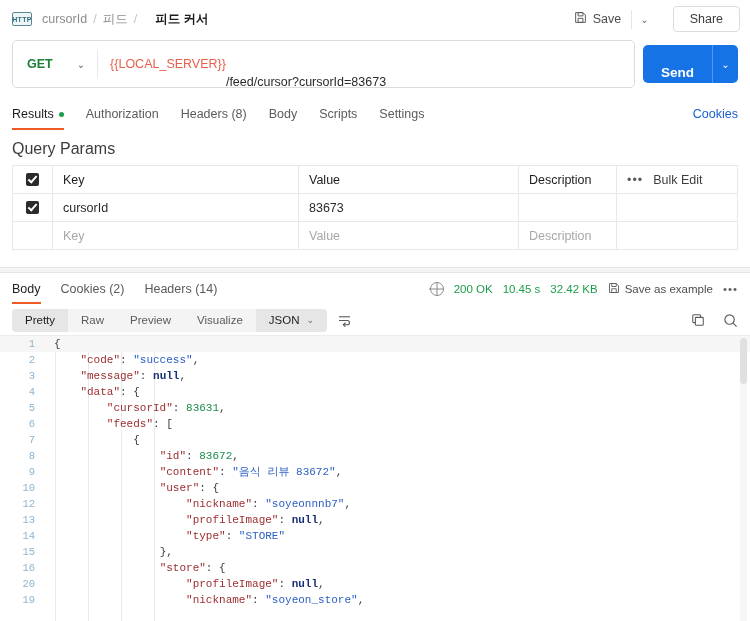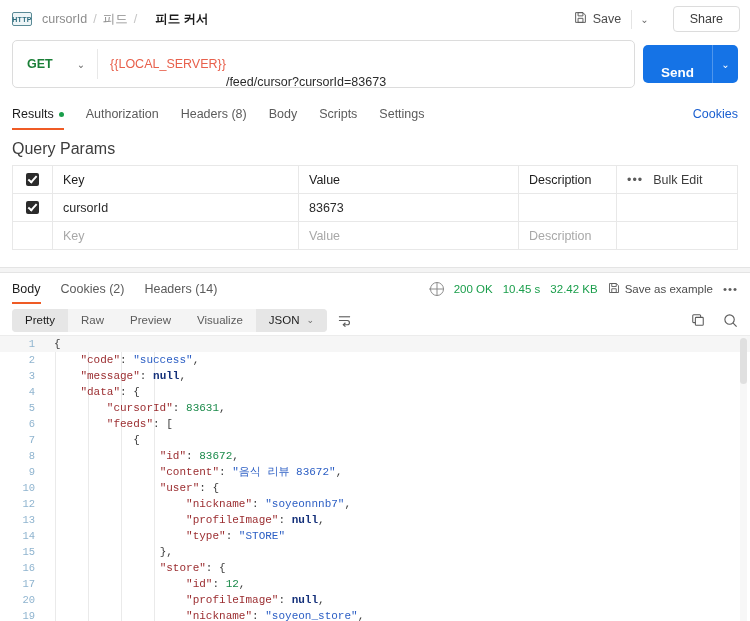--- a/index.html
+++ b/index.html
@@ -554,24 +554,20 @@
       </div>
       <div class="jline">
         <div class="gutter">15</div>
         <div class="jcode"><span>                </span><span class="p">},</span></div>
       </div>
       <div class="jline">
         <div class="gutter">16</div>
         <div class="jcode"><span>                </span><span class="k">"store"</span><span class="p">: {</span></div>
       </div>
       <div class="jline">
-        <div class="gutter">17</div>
-        <div class="jcode"><span>                    </span><span class="k">"id"</span><span class="p">: </span><span class="n">12</span><span class="p">,</span></div>
-      </div>
-      <div class="jline">
         <div class="gutter">20</div>
         <div class="jcode"><span>                    </span><span class="k">"profileImage"</span><span class="p">: </span><span class="nl">null</span><span class="p">,</span></div>
       </div>
       <div class="jline">
         <div class="gutter">19</div>
         <div class="jcode"><span>                    </span><span class="k">"nickname"</span><span class="p">: </span><span class="s">"soyeon_store"</span><span class="p">,</span></div>
       </div>
     </div>
   <div class="vtrack"></div>
   <div class="vscroll"></div>

